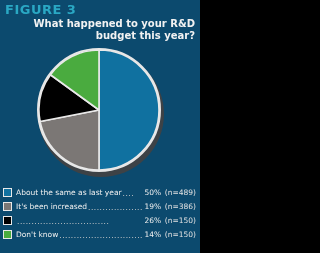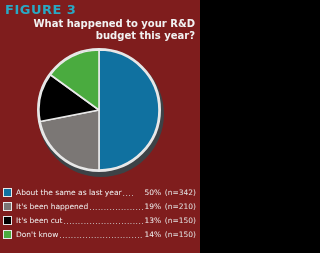--- a/index.html
+++ b/index.html
@@ -14,21 +14,21 @@
     font-family: "Liberation Sans", sans-serif;
     color: #ffffff;
     position: relative;
   }
 
   #figure-panel {
     position: absolute;
     left: 0; top: 0;
     width: 200px;
     height: 253px;
-    background: #7f1d1d;
+    background: #0c4a6e;
     box-sizing: border-box;
   }
 
   
   #figure-label {
     position: absolute;
     left: 5px;
     top: 3px;
     font-size: 13px;
     font-weight: bold;
@@ -152,36 +152,35 @@
     </svg>
   </div>
 
   <div id="legend">
 
     <div class="legend-row">
       <span class="legend-swatch" style="background:#1071a0;"></span>
       <span class="legend-label">About the same as last year</span>
       <span class="legend-dots">....</span>
       <span class="legend-pct">50%</span>
-      <span class="legend-n">(n=342)</span>
+      <span class="legend-n">(n=489)</span>
     </div>
 
     <div class="legend-row">
       <span class="legend-swatch" style="background:#7b7775;"></span>
-      <span class="legend-label">It's been happened</span>
+      <span class="legend-label">It's been increased</span>
       <span class="legend-dots">..........................</span>
       <span class="legend-pct">19%</span>
-      <span class="legend-n">(n=210)</span>
+      <span class="legend-n">(n=386)</span>
     </div>
 
     <div class="legend-row">
       <span class="legend-swatch" style="background:#000000;"></span>
-      <span class="legend-label">It's been cut</span>
       <span class="legend-dots">................................</span>
-      <span class="legend-pct">13%</span>
+      <span class="legend-pct">26%</span>
       <span class="legend-n">(n=150)</span>
     </div>
 
     <div class="legend-row">
       <span class="legend-swatch" style="background:#4aab3f;"></span>
       <span class="legend-label">Don't know</span>
       <span class="legend-dots">.................................</span>
       <span class="legend-pct">14%</span>
       <span class="legend-n">(n=150)</span>
     </div>

